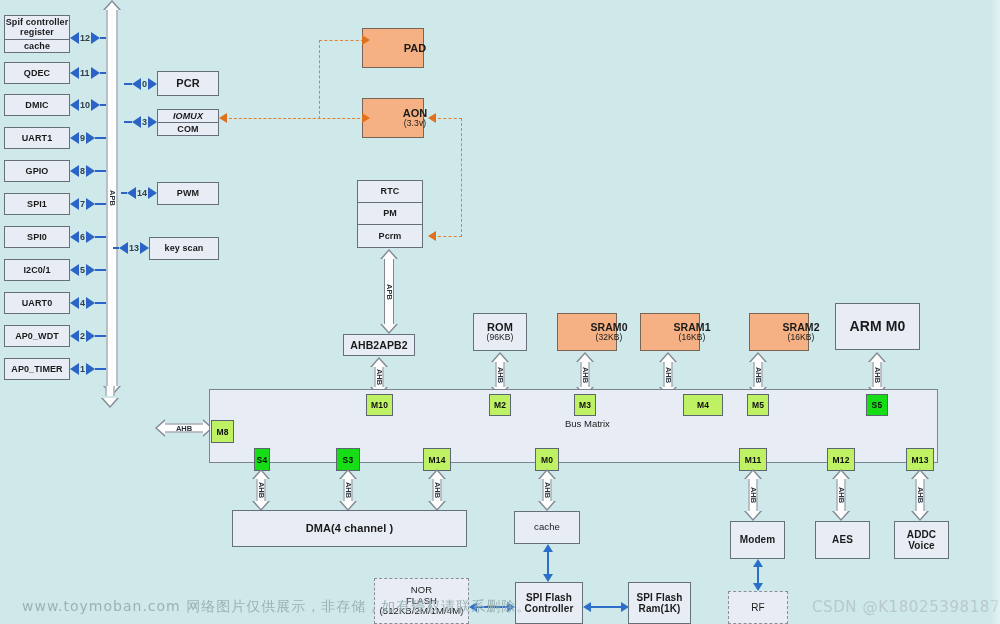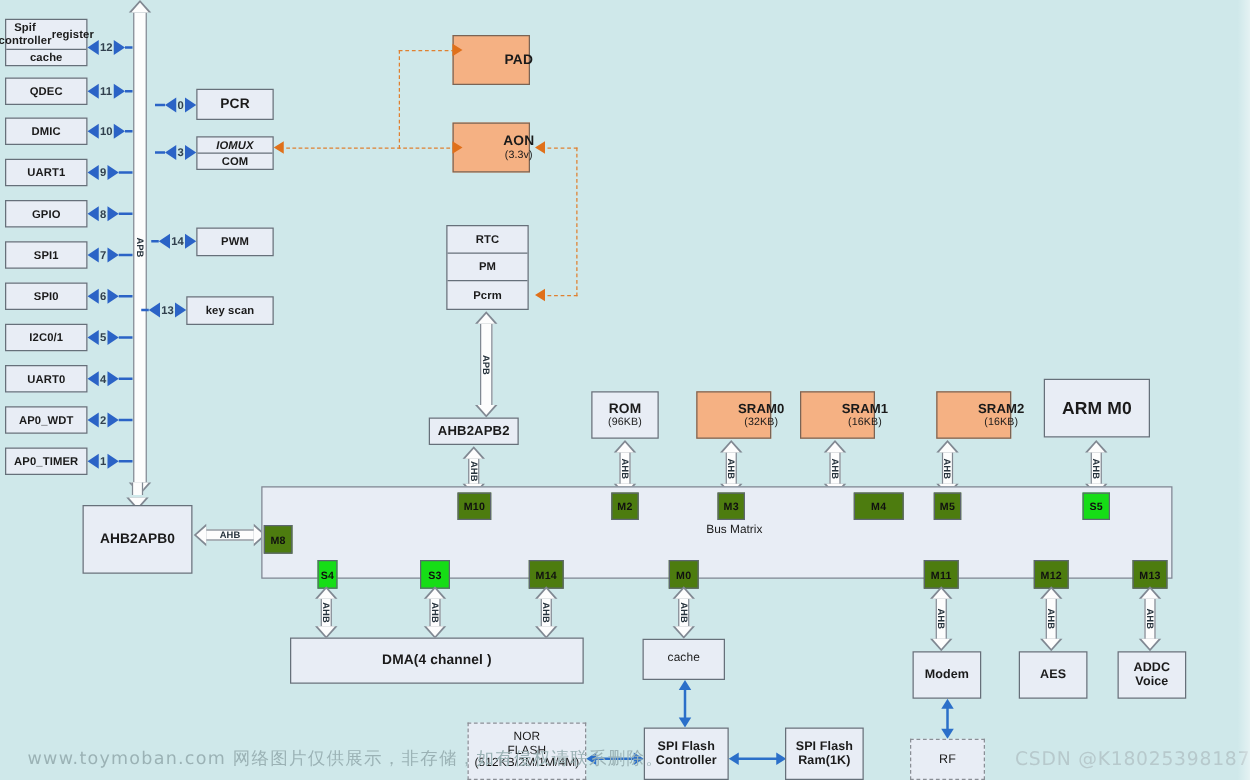--- a/index.html
+++ b/index.html
@@ -53,21 +53,21 @@
     font-size:9.5px;font-weight:normal;color:#1a1a1a;
   }
   .port{
     position:absolute;
     box-sizing:border-box;
     border:1px solid #5d6670;
     display:flex;align-items:center;justify-content:center;
     font-size:8.5px;font-weight:bold;color:#101010;
     letter-spacing:.2px;
   }
-  .port.m{background:#4d7c0f;}
+  .port.m{background:#bef264;}
   .port.s{background:#16dd16;}
 
   
   .varrow{position:absolute;}
   .varrow .shaft{
     position:absolute;left:50%;transform:translateX(-50%);
     box-sizing:border-box;
     border-left:1px solid #808892;border-right:1px solid #808892;
     background:#fdfdfd;
   }
@@ -185,21 +185,21 @@
     position:absolute;right:0;top:0;width:10px;height:624px;
     background:linear-gradient(to right,rgba(255,255,255,.0),rgba(255,255,255,.45));
   }
 </style>
 </head>
 <body>
 
 <div id="canvas">
 
   <div class="blk blk3" style="left:4px;top:15px;width:66px;height:38px;">
-    <div class="row mid" style="height:66%;flex-direction:row;">
+    <div class="row mid" style="height:66%;flex-direction:column;">
       <div>Spif controller</div>
       <div>register</div>
     </div>
     <div class="row" style="height:34%;">
       <span>cache</span>
     </div>
   </div>
 
   <div class="blk" style="left:4px;top:62px;width:66px;height:22px;">
     <span>QDEC</span>
@@ -494,23 +494,20 @@
       </div>
     <div class="btxt">AHB</div>
   </div>
 
   <div class="varrow" style="left:97px;top:386px;width:26px;height:22px;">
     <div class="shaft" style="top:0px;height:10px;width:9px;"></div>
     <div class="head down" style="bottom:0px;">
         <i></i>
       </div>
   </div>
-  <div class="blk" style="left:66px;top:404px;width:88px;height:55px;font-size:11px;">
-    <span>AHB2APB0</span>
-    </div>
 
   <div class="harrow" style="left:155px;top:415px;width:58px;height:26px;">
     <div class="shaft" style="left:9px;width:40px;height:9px;"></div>
     <div class="head left" style="left:0px;">
         <i></i>
       </div>
     <div class="head right" style="right:0px;">
         <i></i>
       </div>
     <div class="btxt">AHB</div>

